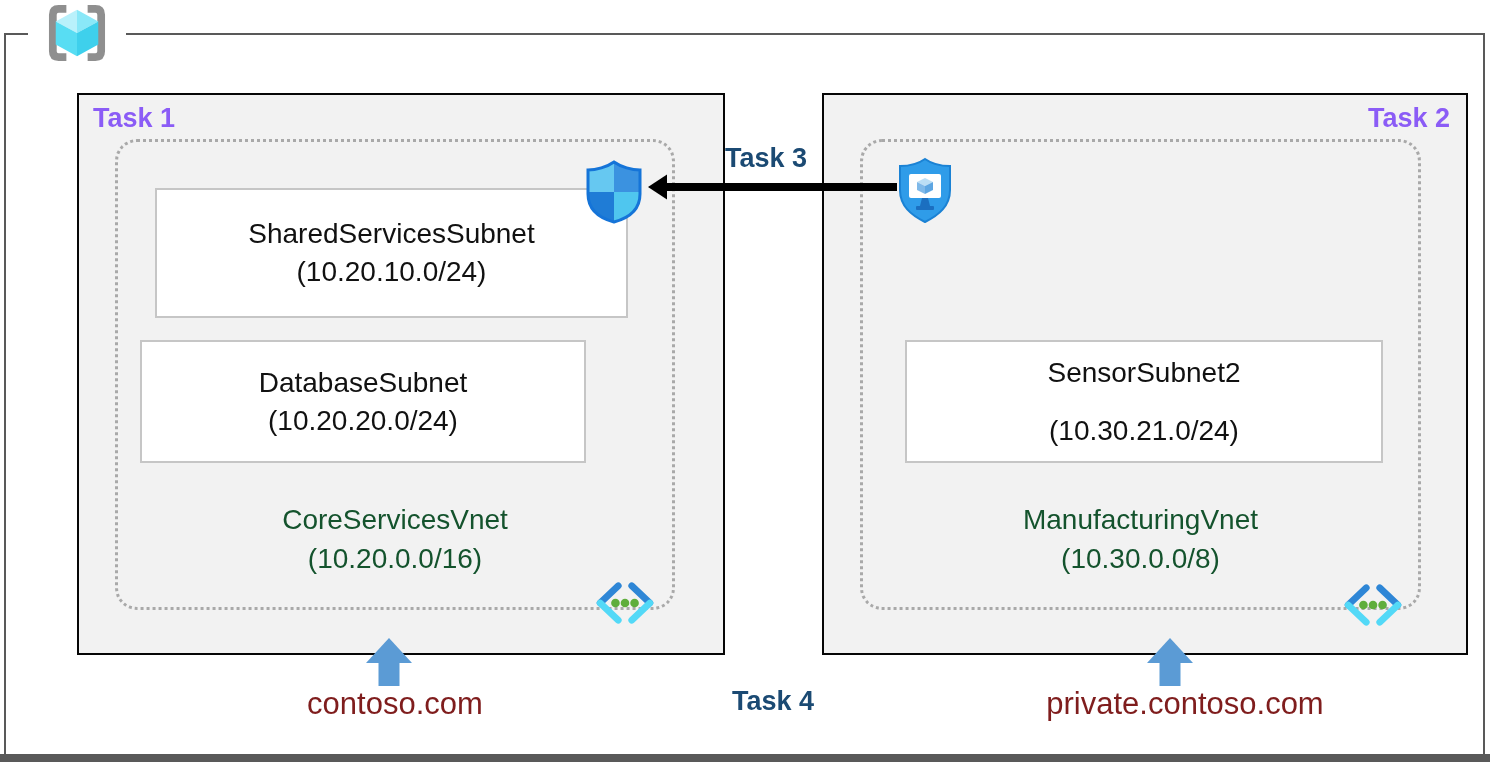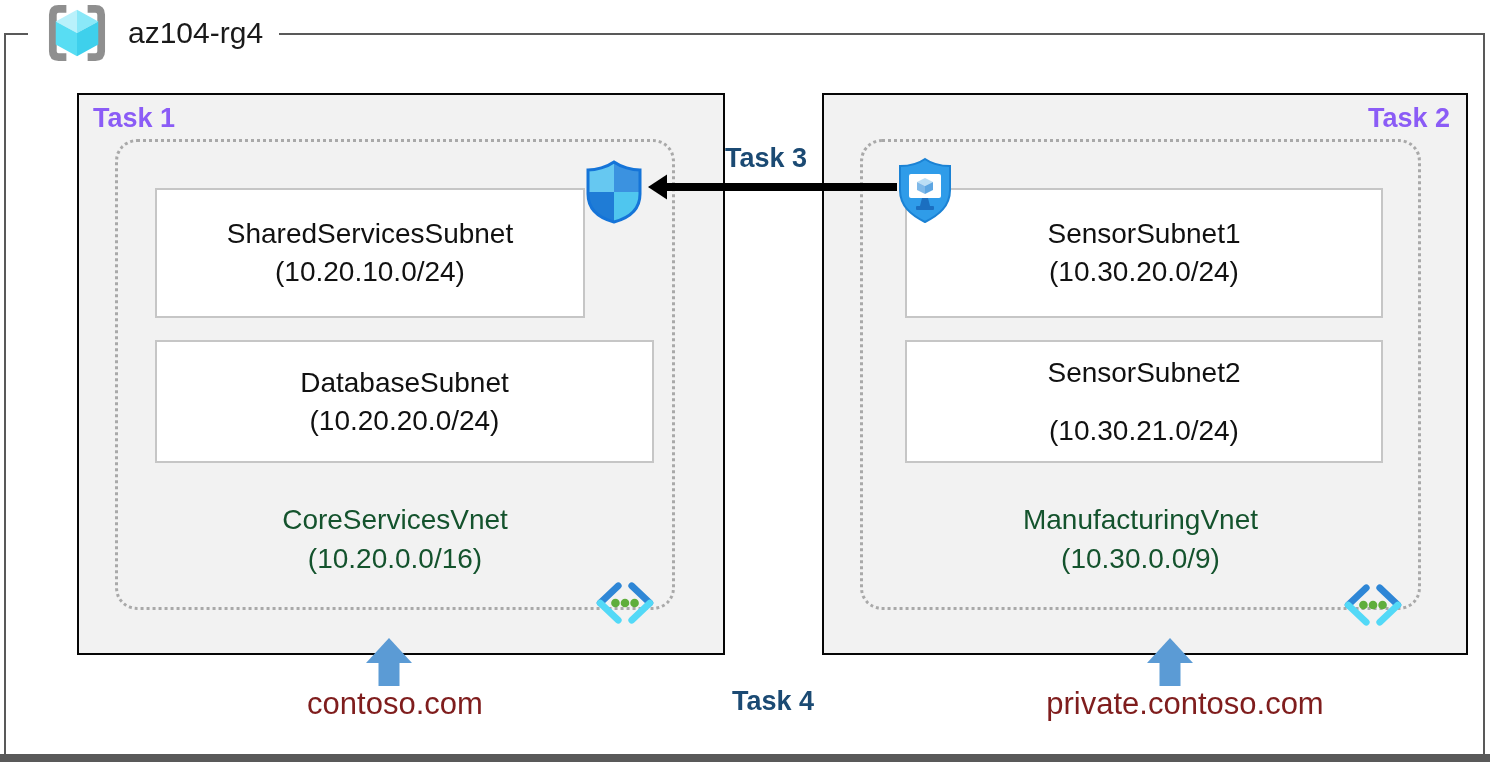--- a/index.html
+++ b/index.html
@@ -54,59 +54,54 @@
 
   <div class="frame-label">
     <svg width="66" height="58" viewBox="0 0 68 60">
       <path d="M23 5 H15 Q9 5 9 11 V49 Q9 55 15 55 H23" fill="none" stroke="#8F8F8F" stroke-width="8"></path>
       <path d="M45 5 H53 Q59 5 59 11 V49 Q59 55 53 55 H45" fill="none" stroke="#8F8F8F" stroke-width="8"></path>
       <polygon points="34,6 12,18 34,30" fill="#B9F1FB"></polygon>
       <polygon points="34,6 56,18 34,30" fill="#8AE8F8"></polygon>
       <polygon points="12,18 34,30 34,54 12,42" fill="#58DDF3"></polygon>
       <polygon points="56,18 34,30 34,54 56,42" fill="#3ED0EC"></polygon>
     </svg>
-    <span class="rg-name">az104-rg4</span>
   </div>
 
   <div class="task-box left">
     <div class="task-label tl">Task 1</div>
   </div>
 
   <div class="task-box right">
     <div class="task-label tr">Task 2</div>
   </div>
 
   <div class="dotted left"></div>
   <div class="dotted right"></div>
 
-  <div class="subnet-box" style="left:155px;top:188px;width:430px;height:130px;">
+  <div class="subnet-box" style="left:155px;top:188px;width:473px;height:130px;">
     <div>SharedServicesSubnet</div>
     <div>(10.20.10.0/24)</div>
   </div>
-  <div class="subnet-box" style="left:155px;top:340px;width:499px;height:123px;">
+  <div class="subnet-box" style="left:140px;top:340px;width:446px;height:123px;">
     <div>DatabaseSubnet</div>
     <div>(10.20.20.0/24)</div>
   </div>
 
-  <div class="subnet-box" style="left:905px;top:188px;width:478px;height:130px;">
-    <div>SensorSubnet1</div>
-    <div>(10.30.20.0/24)</div>
-  </div>
   <div class="subnet-box" style="left:905px;top:340px;width:478px;height:123px;gap:20px;">
     <div>SensorSubnet2</div>
     <div>(10.30.21.0/24)</div>
   </div>
 
   <div class="vnet-name" style="left:115px;top:500px;width:560px;">
     <div>CoreServicesVnet</div>
     <div>(10.20.0.0/16)</div>
   </div>
   <div class="vnet-name" style="left:860px;top:500px;width:561px;">
     <div>ManufacturingVnet</div>
-    <div>(10.30.0.0/9)</div>
+    <div>(10.30.0.0/8)</div>
   </div>
 
   <svg class="icon" style="left:592px;top:581px;" width="66" height="44" viewBox="0 0 66 46">
     <line x1="26" y1="5" x2="7" y2="23" stroke="#2E86D6" stroke-width="7" stroke-linecap="round"></line>
     <line x1="7" y1="23" x2="26" y2="41" stroke="#53D9F7" stroke-width="7" stroke-linecap="round"></line>
     <line x1="40" y1="5" x2="59" y2="23" stroke="#2E86D6" stroke-width="7" stroke-linecap="round"></line>
     <line x1="59" y1="23" x2="40" y2="41" stroke="#53D9F7" stroke-width="7" stroke-linecap="round"></line>
     <circle cx="23" cy="23" r="4.5" fill="#5FAE3C"></circle>
       <circle cx="33" cy="23" r="4.5" fill="#5FAE3C"></circle>
       <circle cx="43" cy="23" r="4.5" fill="#5FAE3C"></circle>

